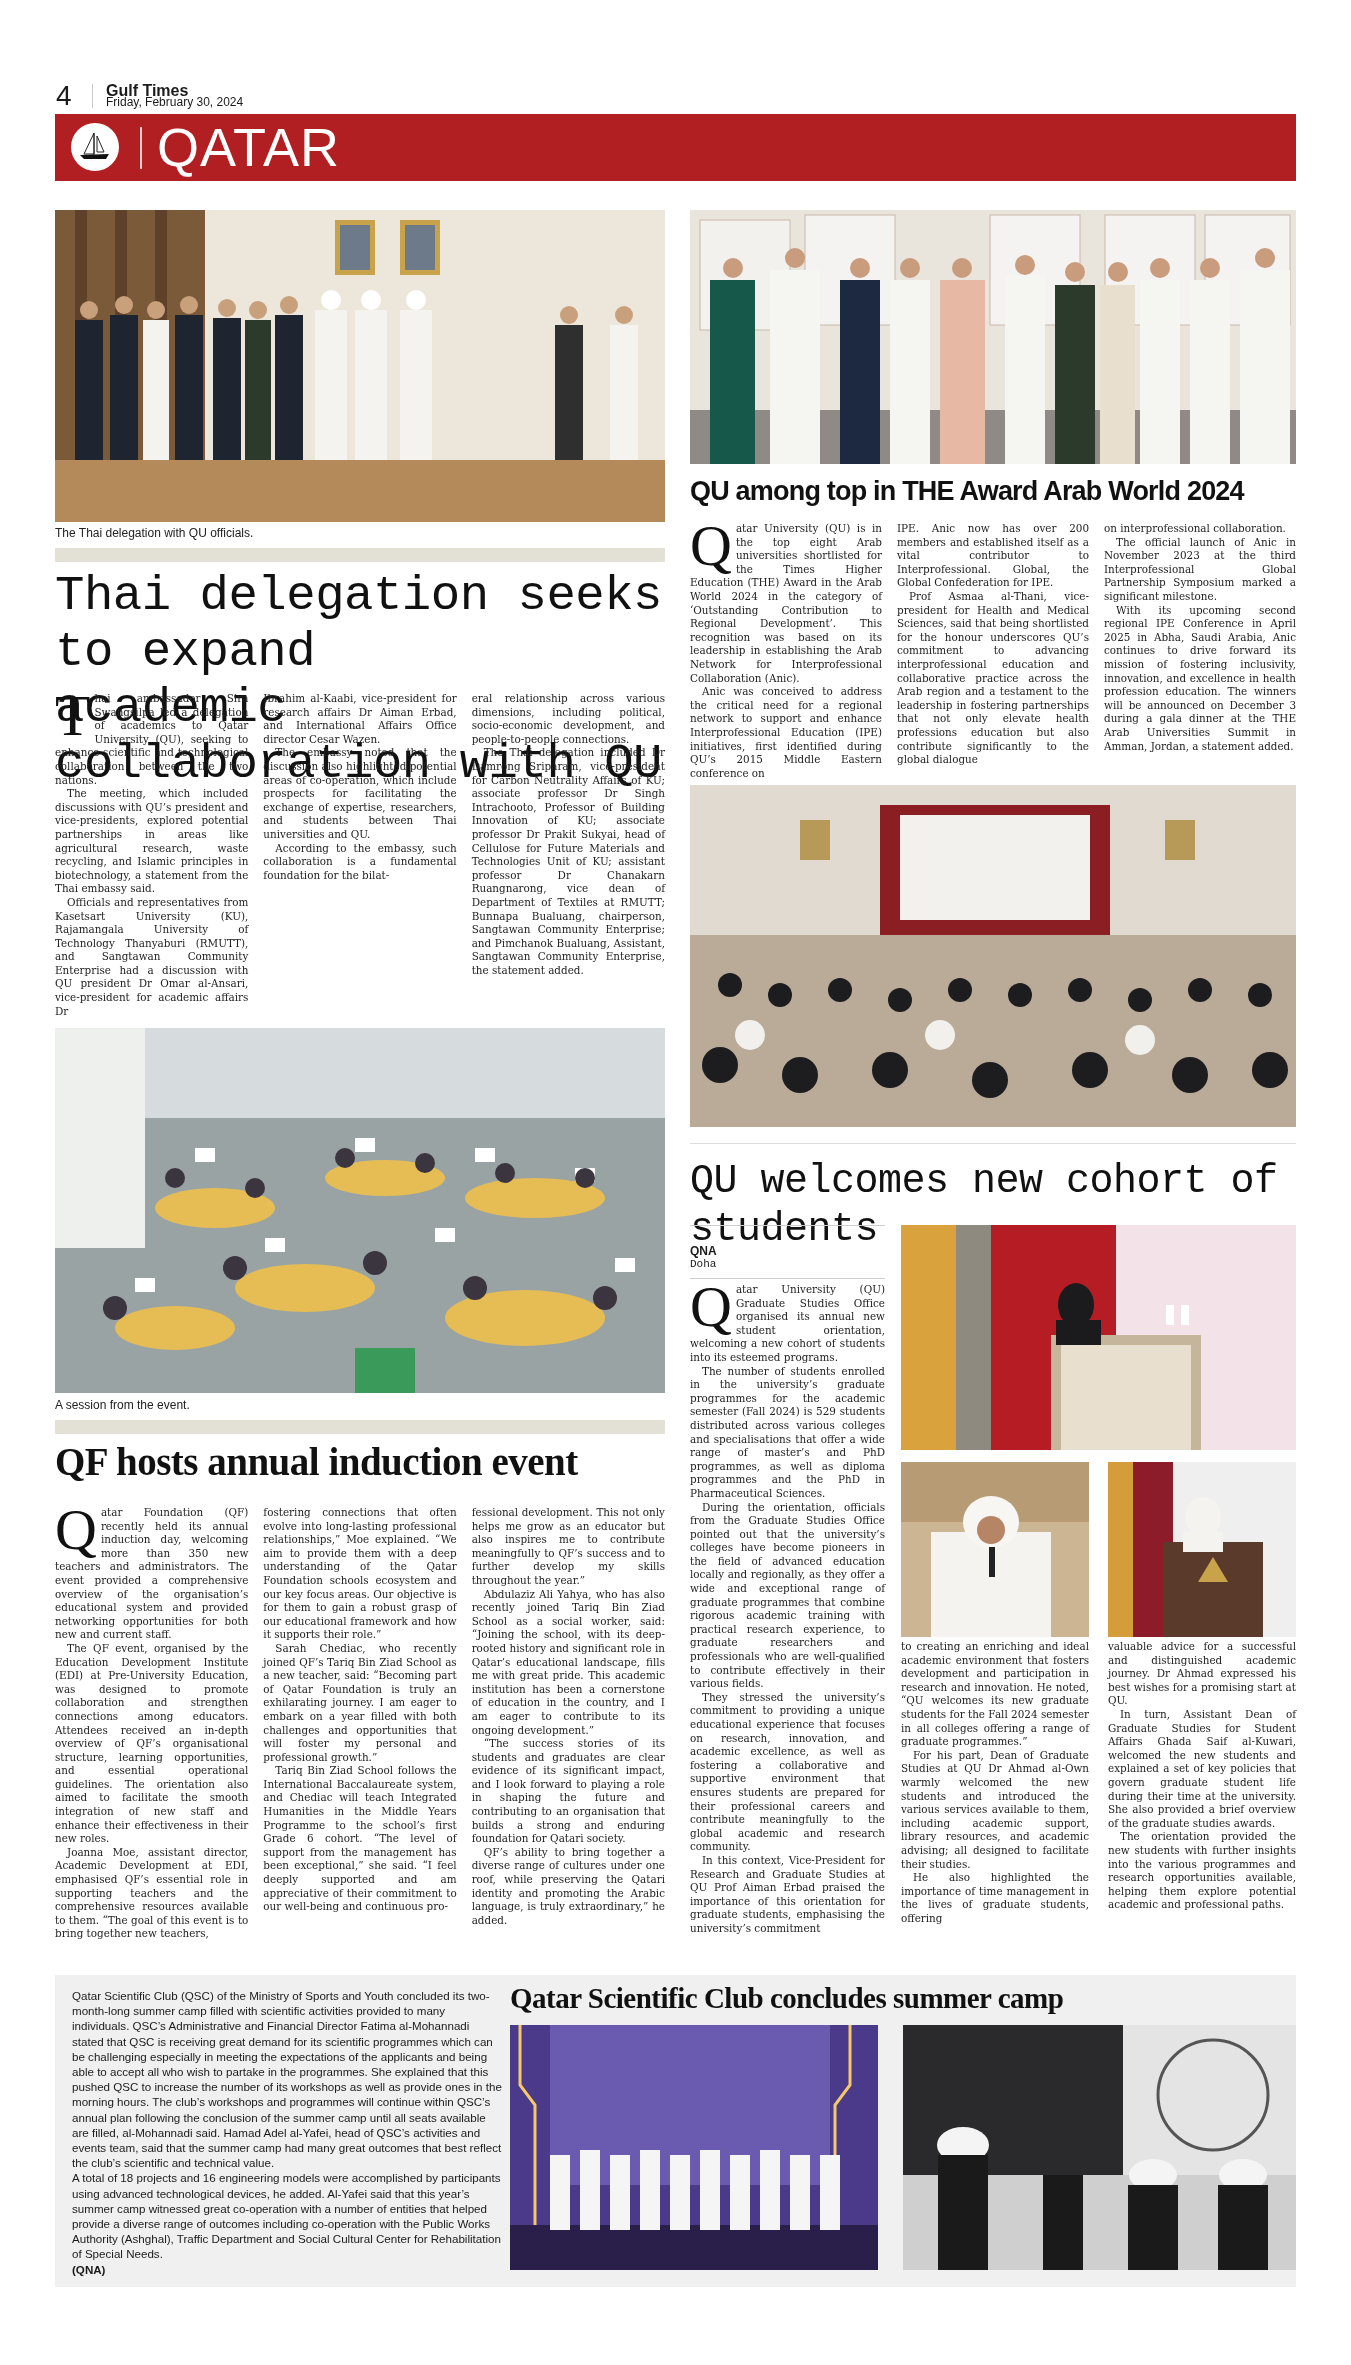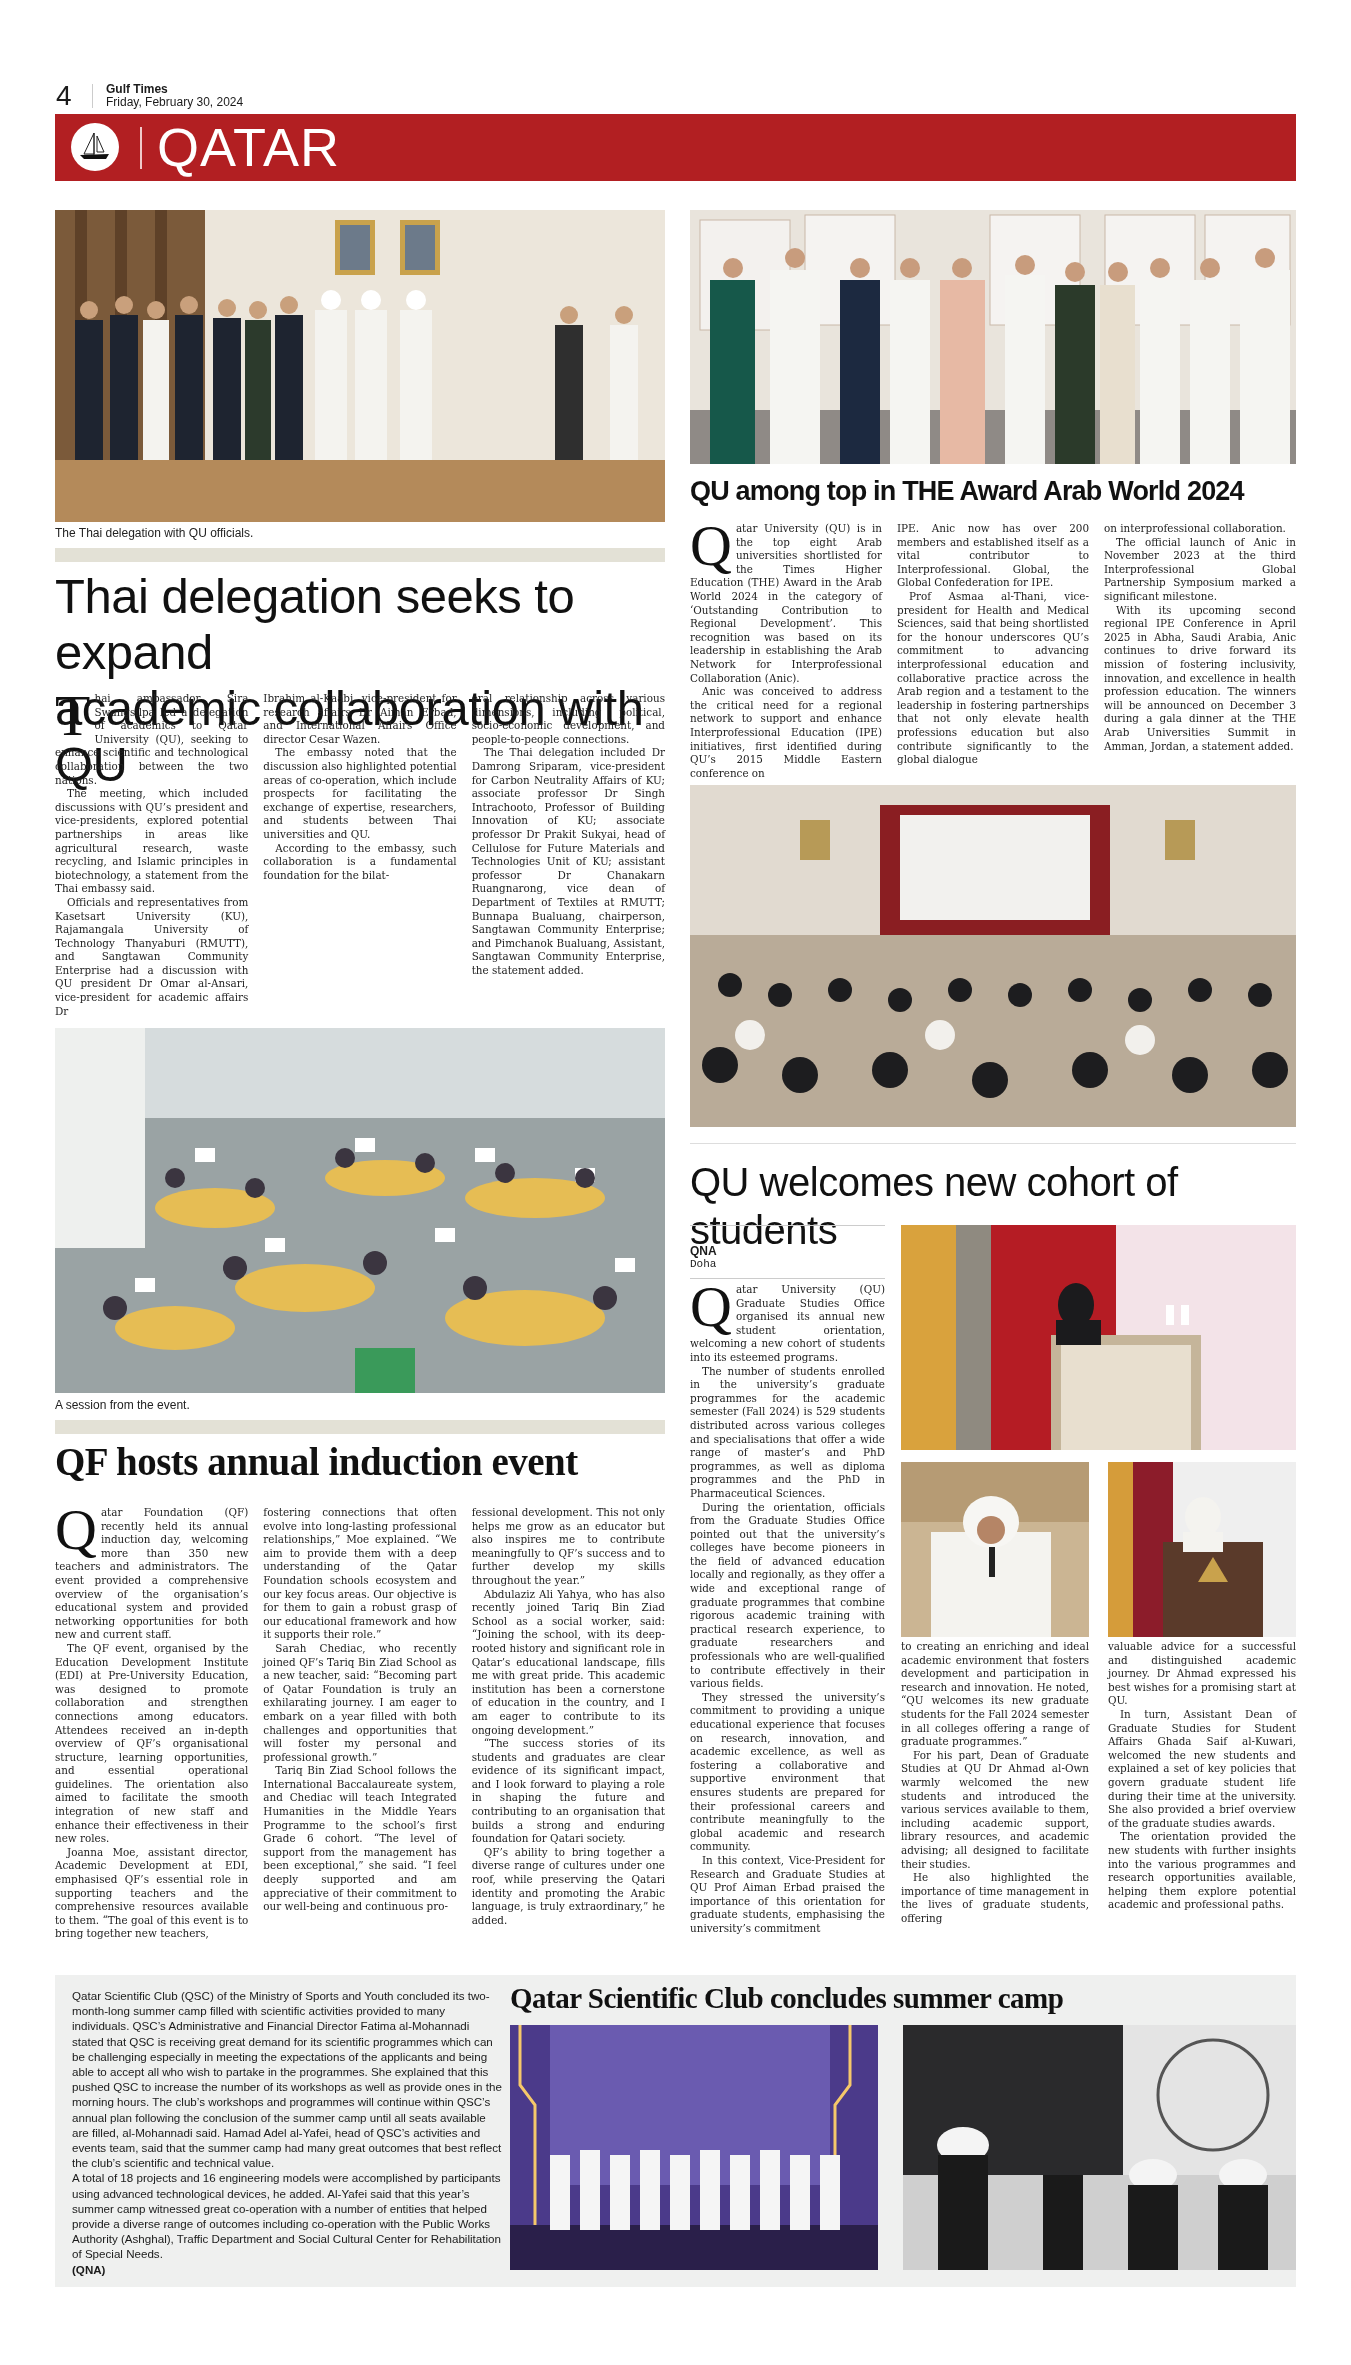--- a/index.html
+++ b/index.html
@@ -3,35 +3,35 @@
 <meta charset="utf-8">
 <style>
   * { box-sizing: border-box; margin: 0; padding: 0; }
   html, body { width: 1351px; height: 2365px; background: #ffffff; }
   body { position: relative; font-family: "DejaVu Serif", serif; color: #1b1b1b; overflow: hidden; }
   .abs { position: absolute; }
 
   
   .page-num { left: 56px; top: 80px; font-size: 28px; font-family: "Liberation Sans", sans-serif; }
   .mast-rule { left: 92px; top: 84px; width: 1px; height: 24px; background: #ccc; }
-  .mast-paper { left: 106px; top: 82px; font-size: 12px; font-weight: bold; font-family: "Liberation Sans", sans-serif; }
+  .mast-paper { left: 106px; top: 82px; font-size: 16px; font-weight: bold; font-family: "Liberation Sans", sans-serif; }
   .mast-date { left: 106px; top: 95px; font-size: 12px; font-family: "Liberation Sans", sans-serif; }
   .redbar { left: 55px; top: 114px; width: 1241px; height: 67px; background: #b21f22; }
   .logo-circle { left: 71px; top: 123px; width: 48px; height: 48px; border-radius: 50%; background: #fff; display:flex; align-items:center; justify-content:center; }
   .bar-sep { left: 140px; top: 127px; width: 2px; height: 42px; background: #f0c9c9; }
   .section-title { left: 157px; top: 116px; font-size: 54px; color: #fff; font-family: "Liberation Sans", sans-serif; font-weight: normal; letter-spacing: 1px; }
 
   
   .photo { overflow: hidden; }
   .photo svg { width: 100%; height: 100%; display: block; }
 
   .caption { font-family: "Liberation Sans", sans-serif; font-size: 12px; color: #222; }
   .greyband { background: #e3e1d6; height: 14px; }
 
-  .headline-light { font-family: Liberation Sans, sans-serif; font-weight: normal; color: #111; letter-spacing: -0.5px; }
+  .headline-light { font-family: Liberation Mono, monospace; font-weight: normal; color: #111; letter-spacing: -0.5px; }
   .headline-bold { font-family: "Liberation Serif", serif; font-weight: bold; color: #111; letter-spacing: -0.5px; }
   .headline-sansbold { font-family: "Liberation Sans", sans-serif; font-weight: bold; color: #111; letter-spacing: -0.8px; }
 
   .cols { display: flex; gap: 15px; }
   .col { flex: 1; font-family: "DejaVu Serif", serif; font-size: 10.4px; line-height: 13.6px; text-align: justify; hyphens: auto; color: #222; }
   .col p { text-indent: 12px; }
   .col p.first { text-indent: 0; }
   .dropcap { float: left; font-family: "Liberation Serif", serif; font-size: 58px; line-height: 44px; margin: 2px 4px 0 0; color: #111; }
 
   .byline-box { border-top: 1px solid #ccc; border-bottom: 1px solid #ccc; padding: 18px 0 8px; }

